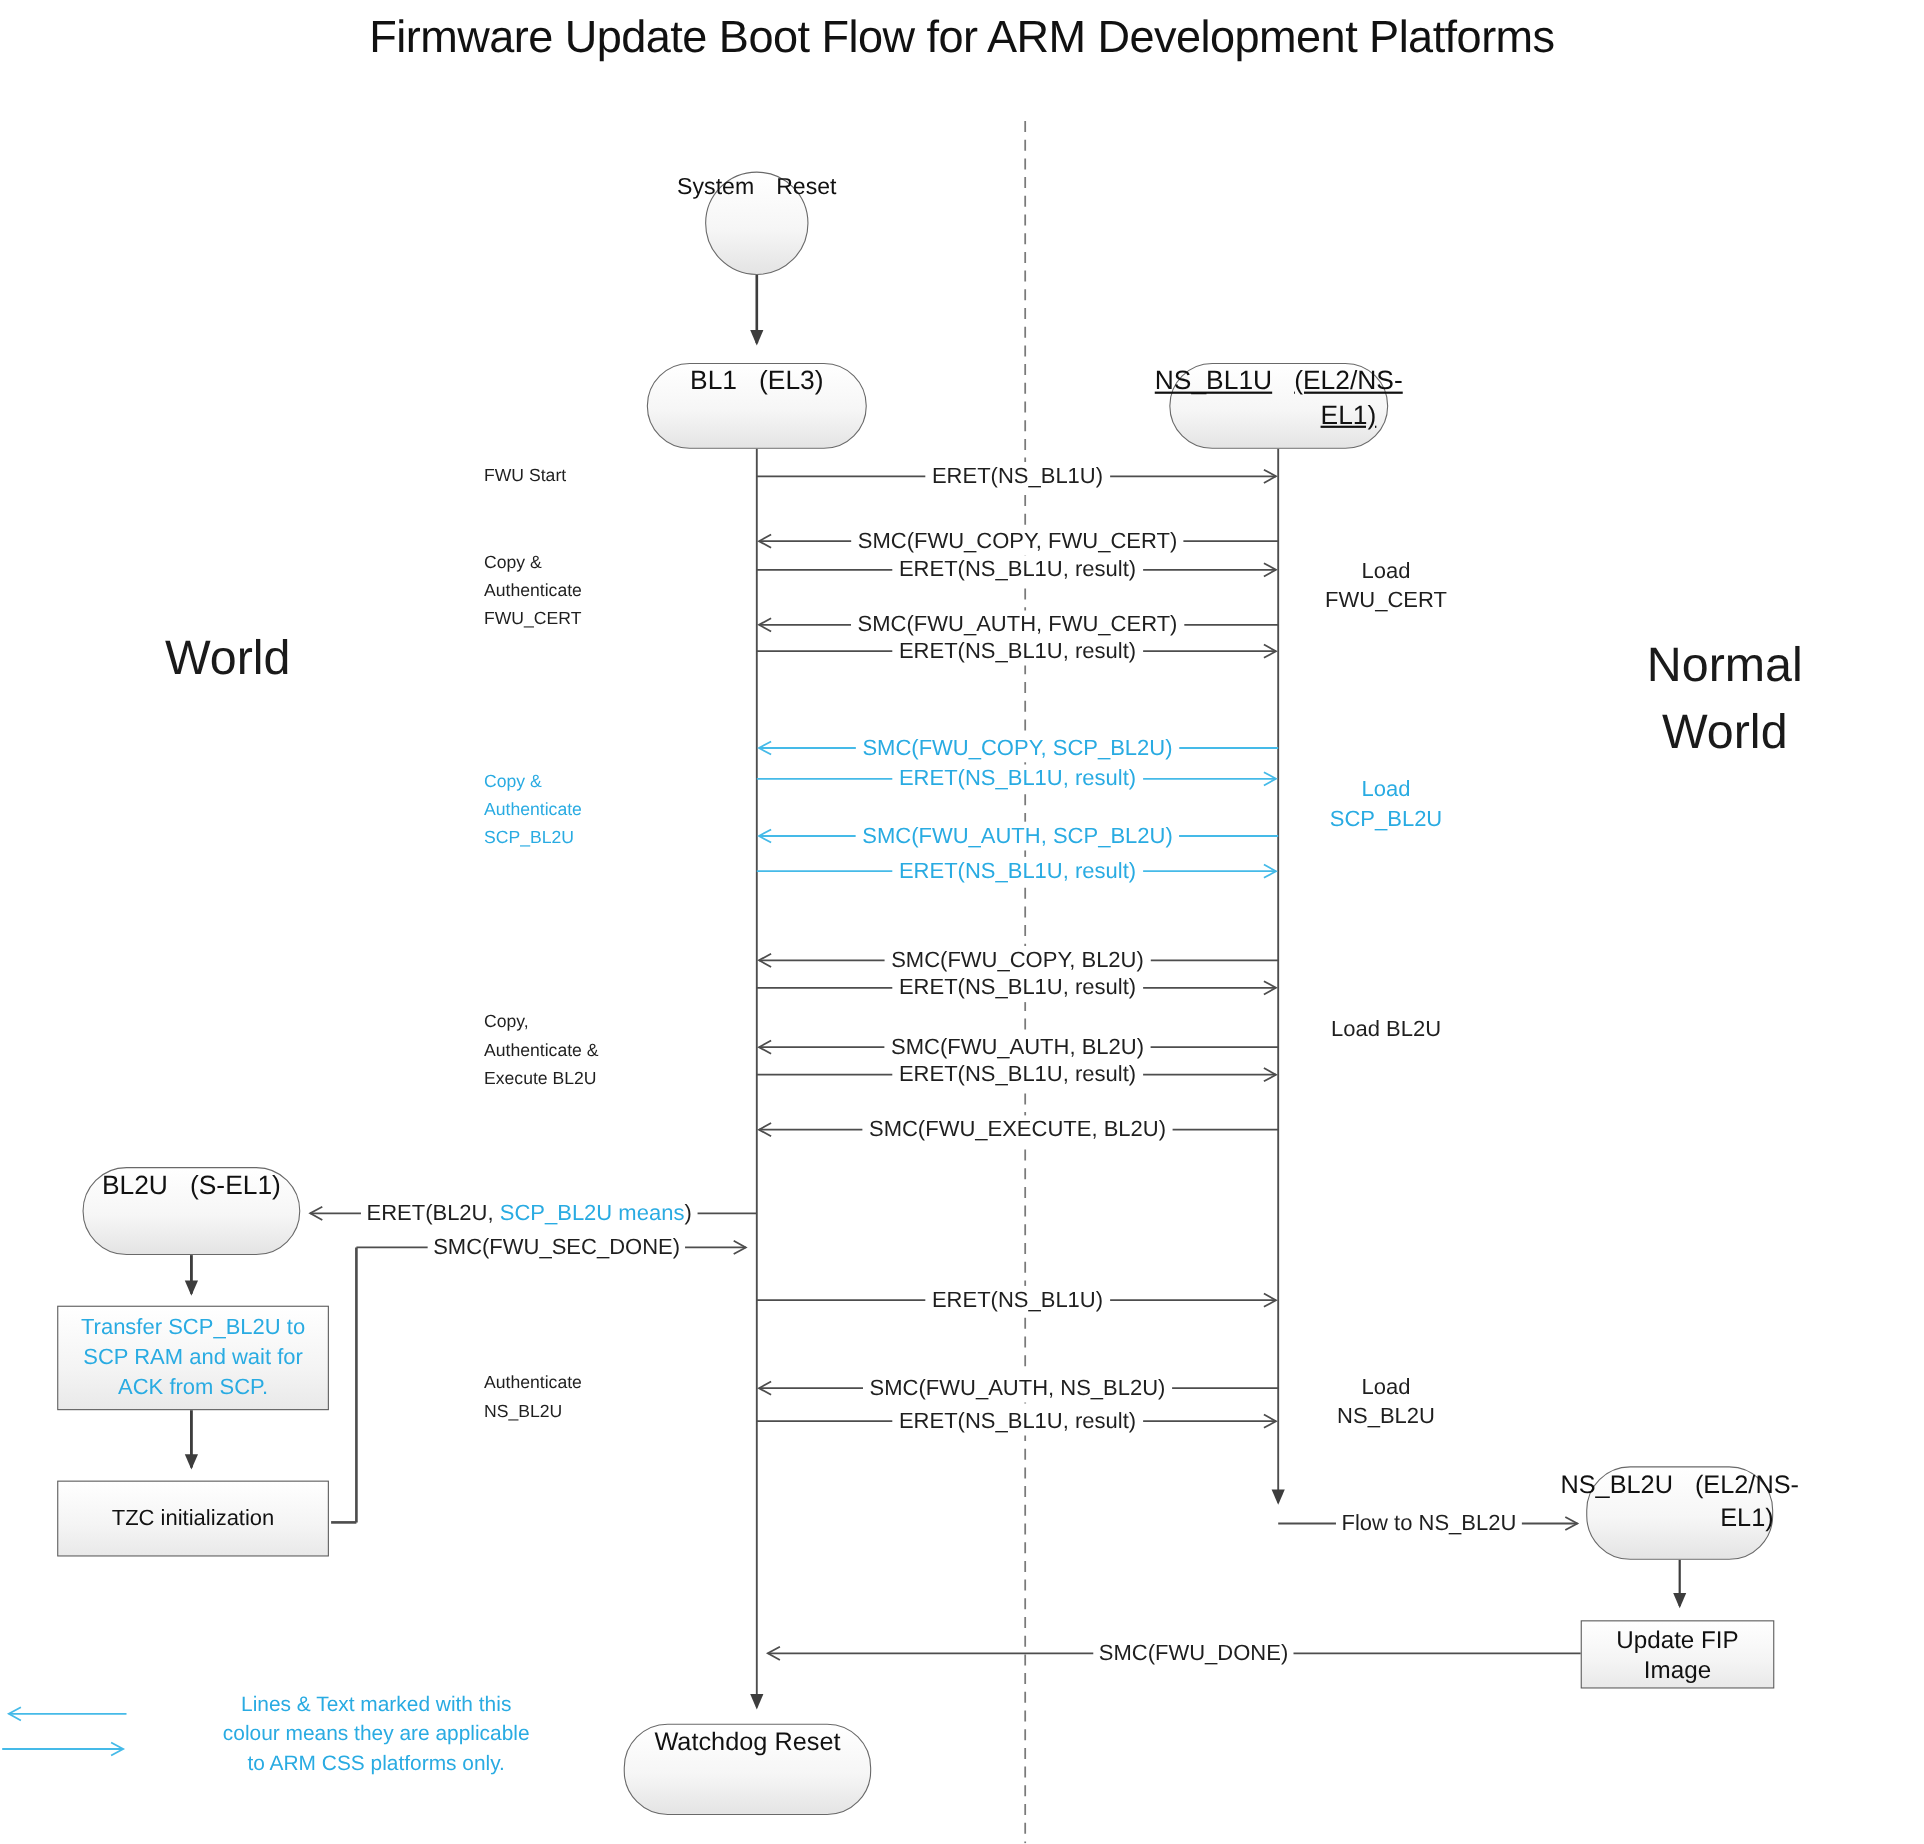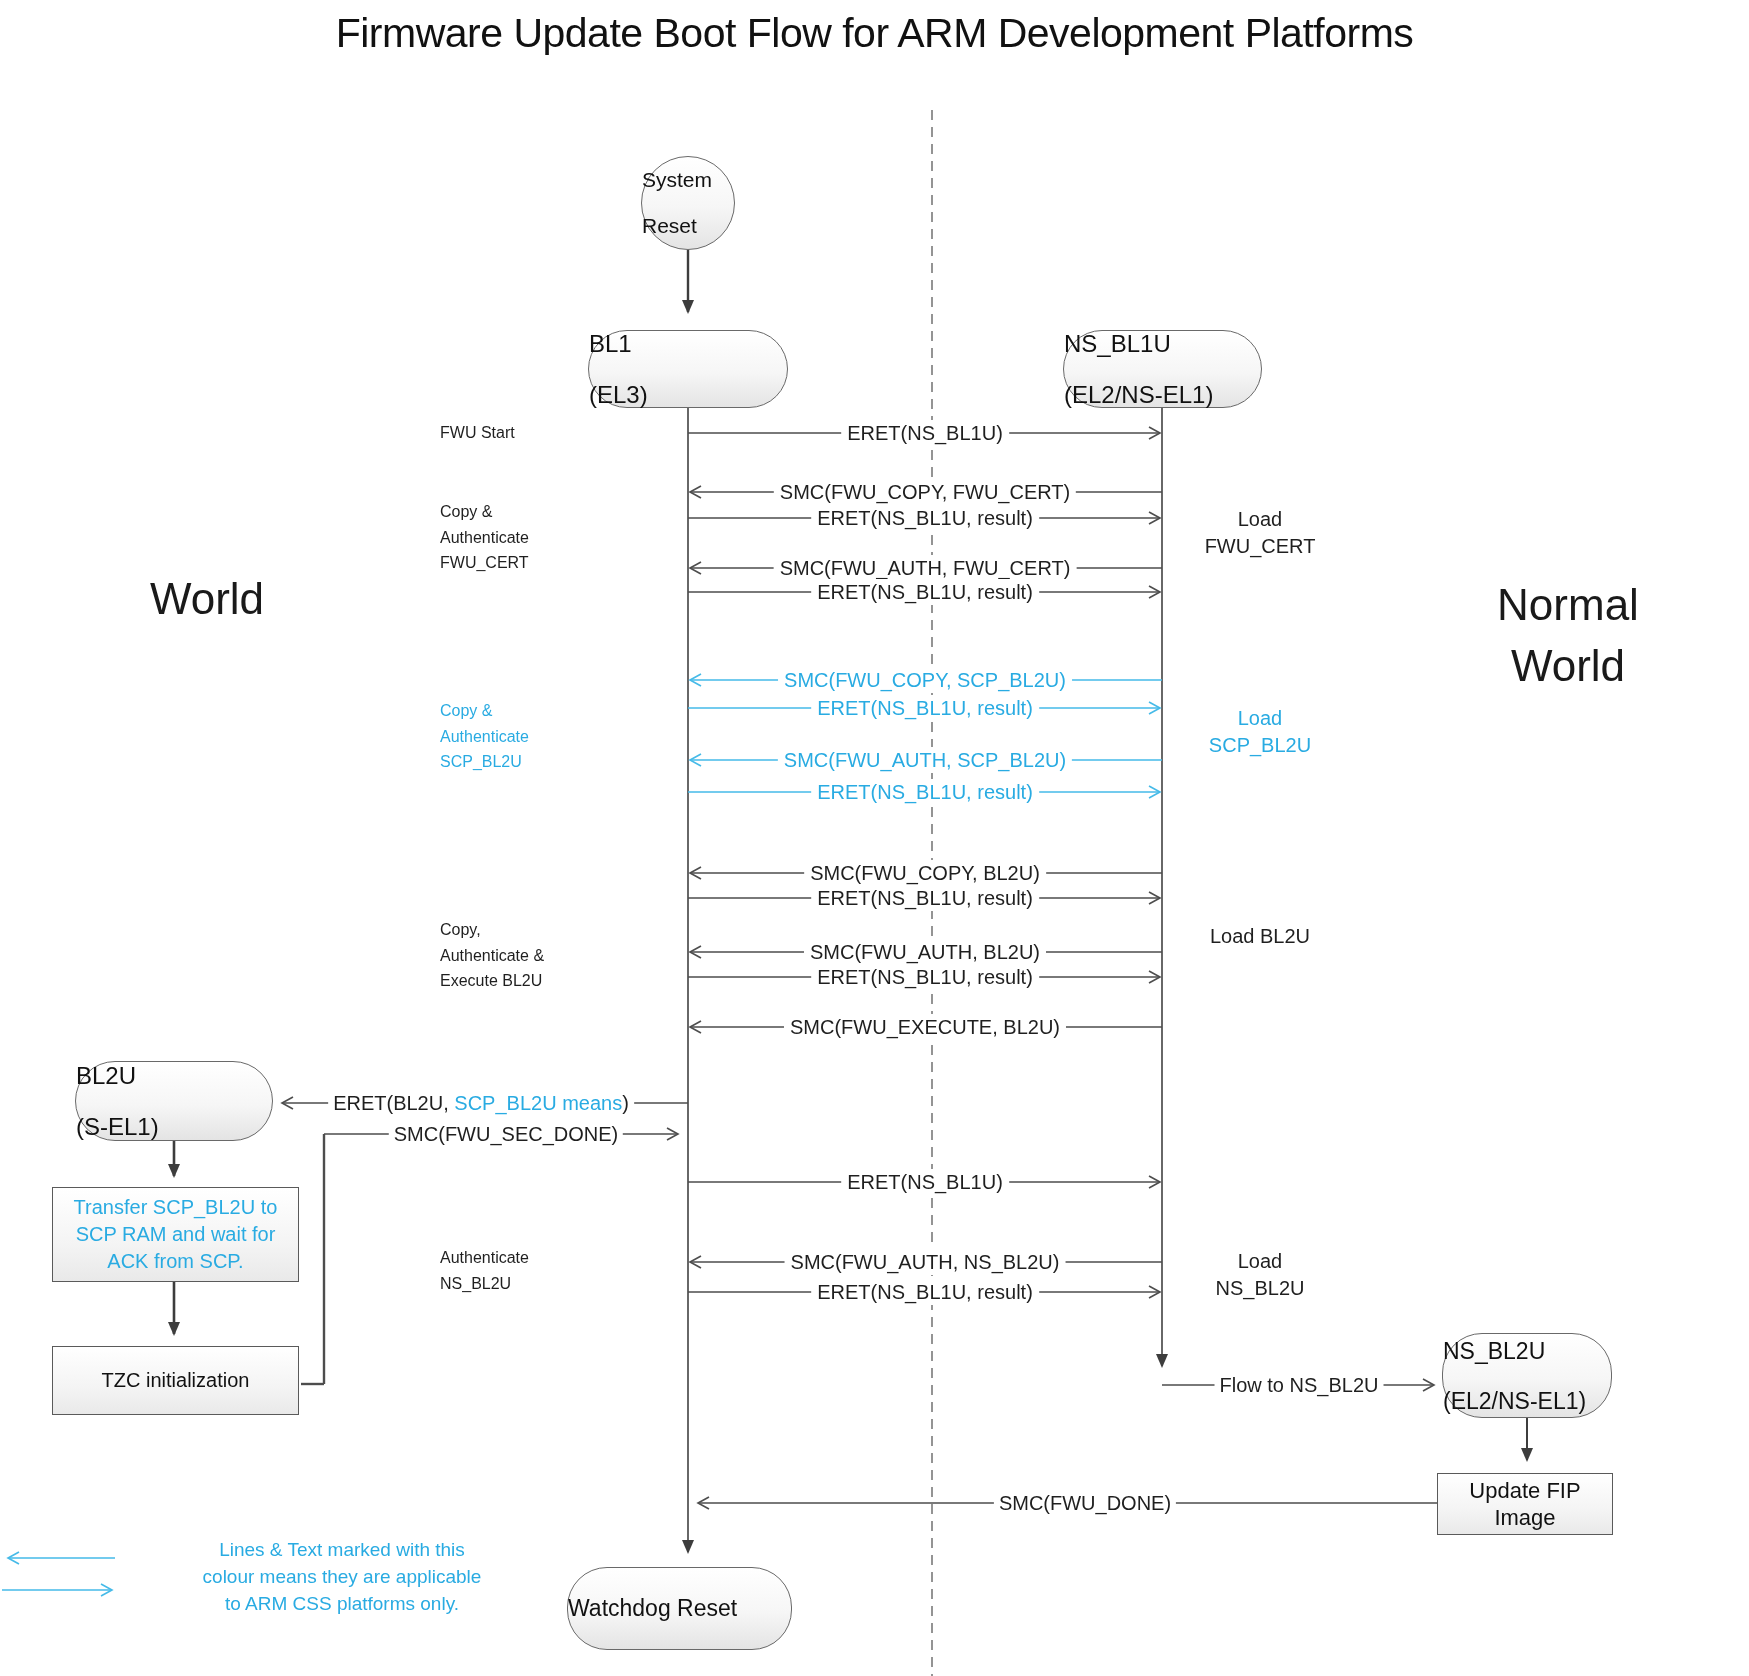--- a/index.html
+++ b/index.html
@@ -9,23 +9,23 @@
   }
   svg.wires{position:absolute;left:0;top:0;width:1749px;height:1676px;}
   .abs{position:absolute;}
   .title{
     left:0;right:0;top:10px;text-align:center;font-size:41px;letter-spacing:-0.5px;color:#111;
   }
   .world{
     font-size:44px;line-height:61px;text-align:center;color:#1a1a1a;
   }
   .node{
-    box-sizing:border-box;text-align:left;border:1.6px solid #696969;
+    box-sizing:border-box;text-align:center;border:1.6px solid #696969;
     background:linear-gradient(180deg,#ffffff 0%,#f6f6f6 55%,#e4e4e4 100%);
-    display:flex;flex-direction:column;justify-content:center;
+    display:flex;flex-direction:row;justify-content:center;
     font-size:24px;line-height:31px;color:#111;gap:20px;
   }
   .stadium{border-radius:40px;}
   .circle{border-radius:50%;font-size:21px;line-height:26px;}
   .rectbox{
     box-sizing:border-box;text-align:center;border:1.6px solid #5a5a5a;
     background:linear-gradient(180deg,#ffffff 0%,#f4f4f4 60%,#e9e9e9 100%);
     display:flex;flex-direction:column;justify-content:center;
     font-size:20px;line-height:27px;color:#111;
   }
@@ -118,21 +118,21 @@
   </div>
 
   <div class="abs node circle" style="left:641px;top:156px;width:94px;height:94px;">
     <div>System</div>
     <div>Reset</div>
   </div>
   <div class="abs node stadium" style="left:588px;top:330px;width:200px;height:78px;">
     <div>BL1</div>
     <div>(EL3)</div>
   </div>
-  <div class="abs node stadium" style="left:1063px;top:330px;width:199px;height:78px;">
+  <div class="abs node stadium" style="left:1063px;top:330px;width:199px;height:78px;text-decoration:underline;">
     <div>NS_BL1U</div>
     <div>(EL2/NS-EL1)</div>
   </div>
   <div class="abs node stadium" style="left:75px;top:1061px;width:198px;height:80px;">
     <div>BL2U</div>
     <div>(S-EL1)</div>
   </div>
   <div class="abs node stadium" style="left:1442px;top:1333px;width:170px;height:85px;font-size:23px;line-height:30px;">
     <div>NS_BL2U</div>
     <div>(EL2/NS-EL1)</div>

